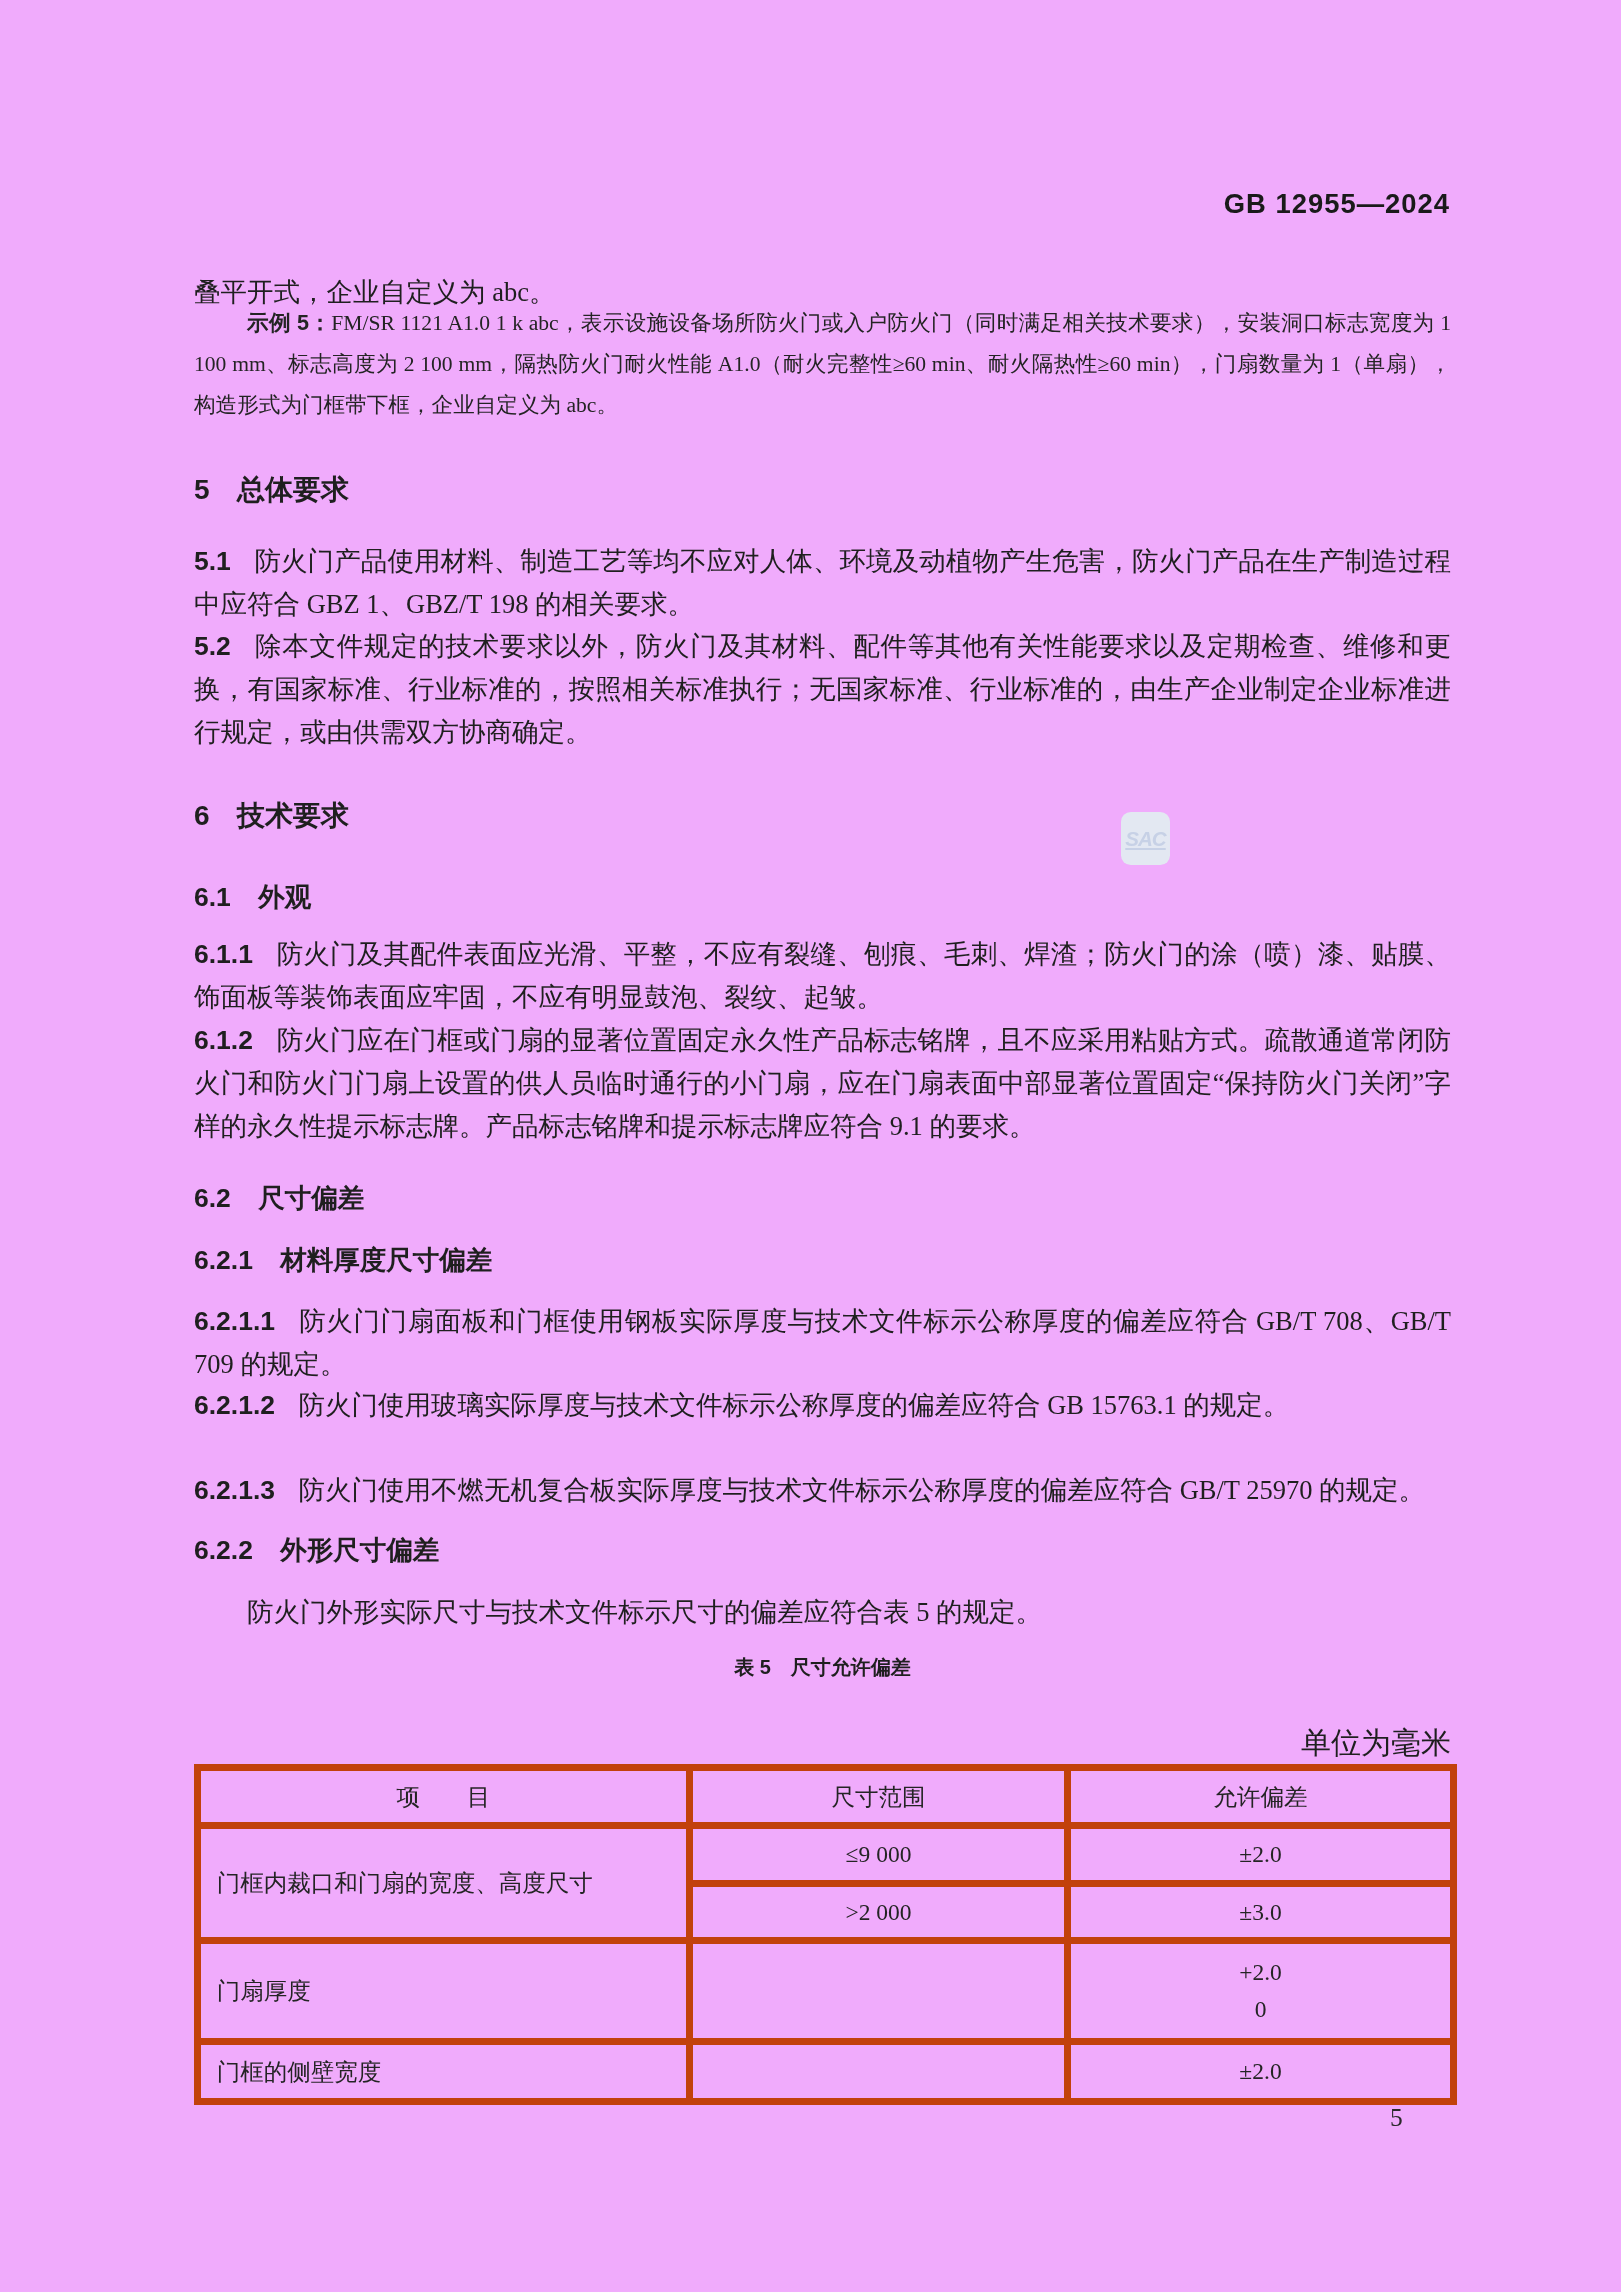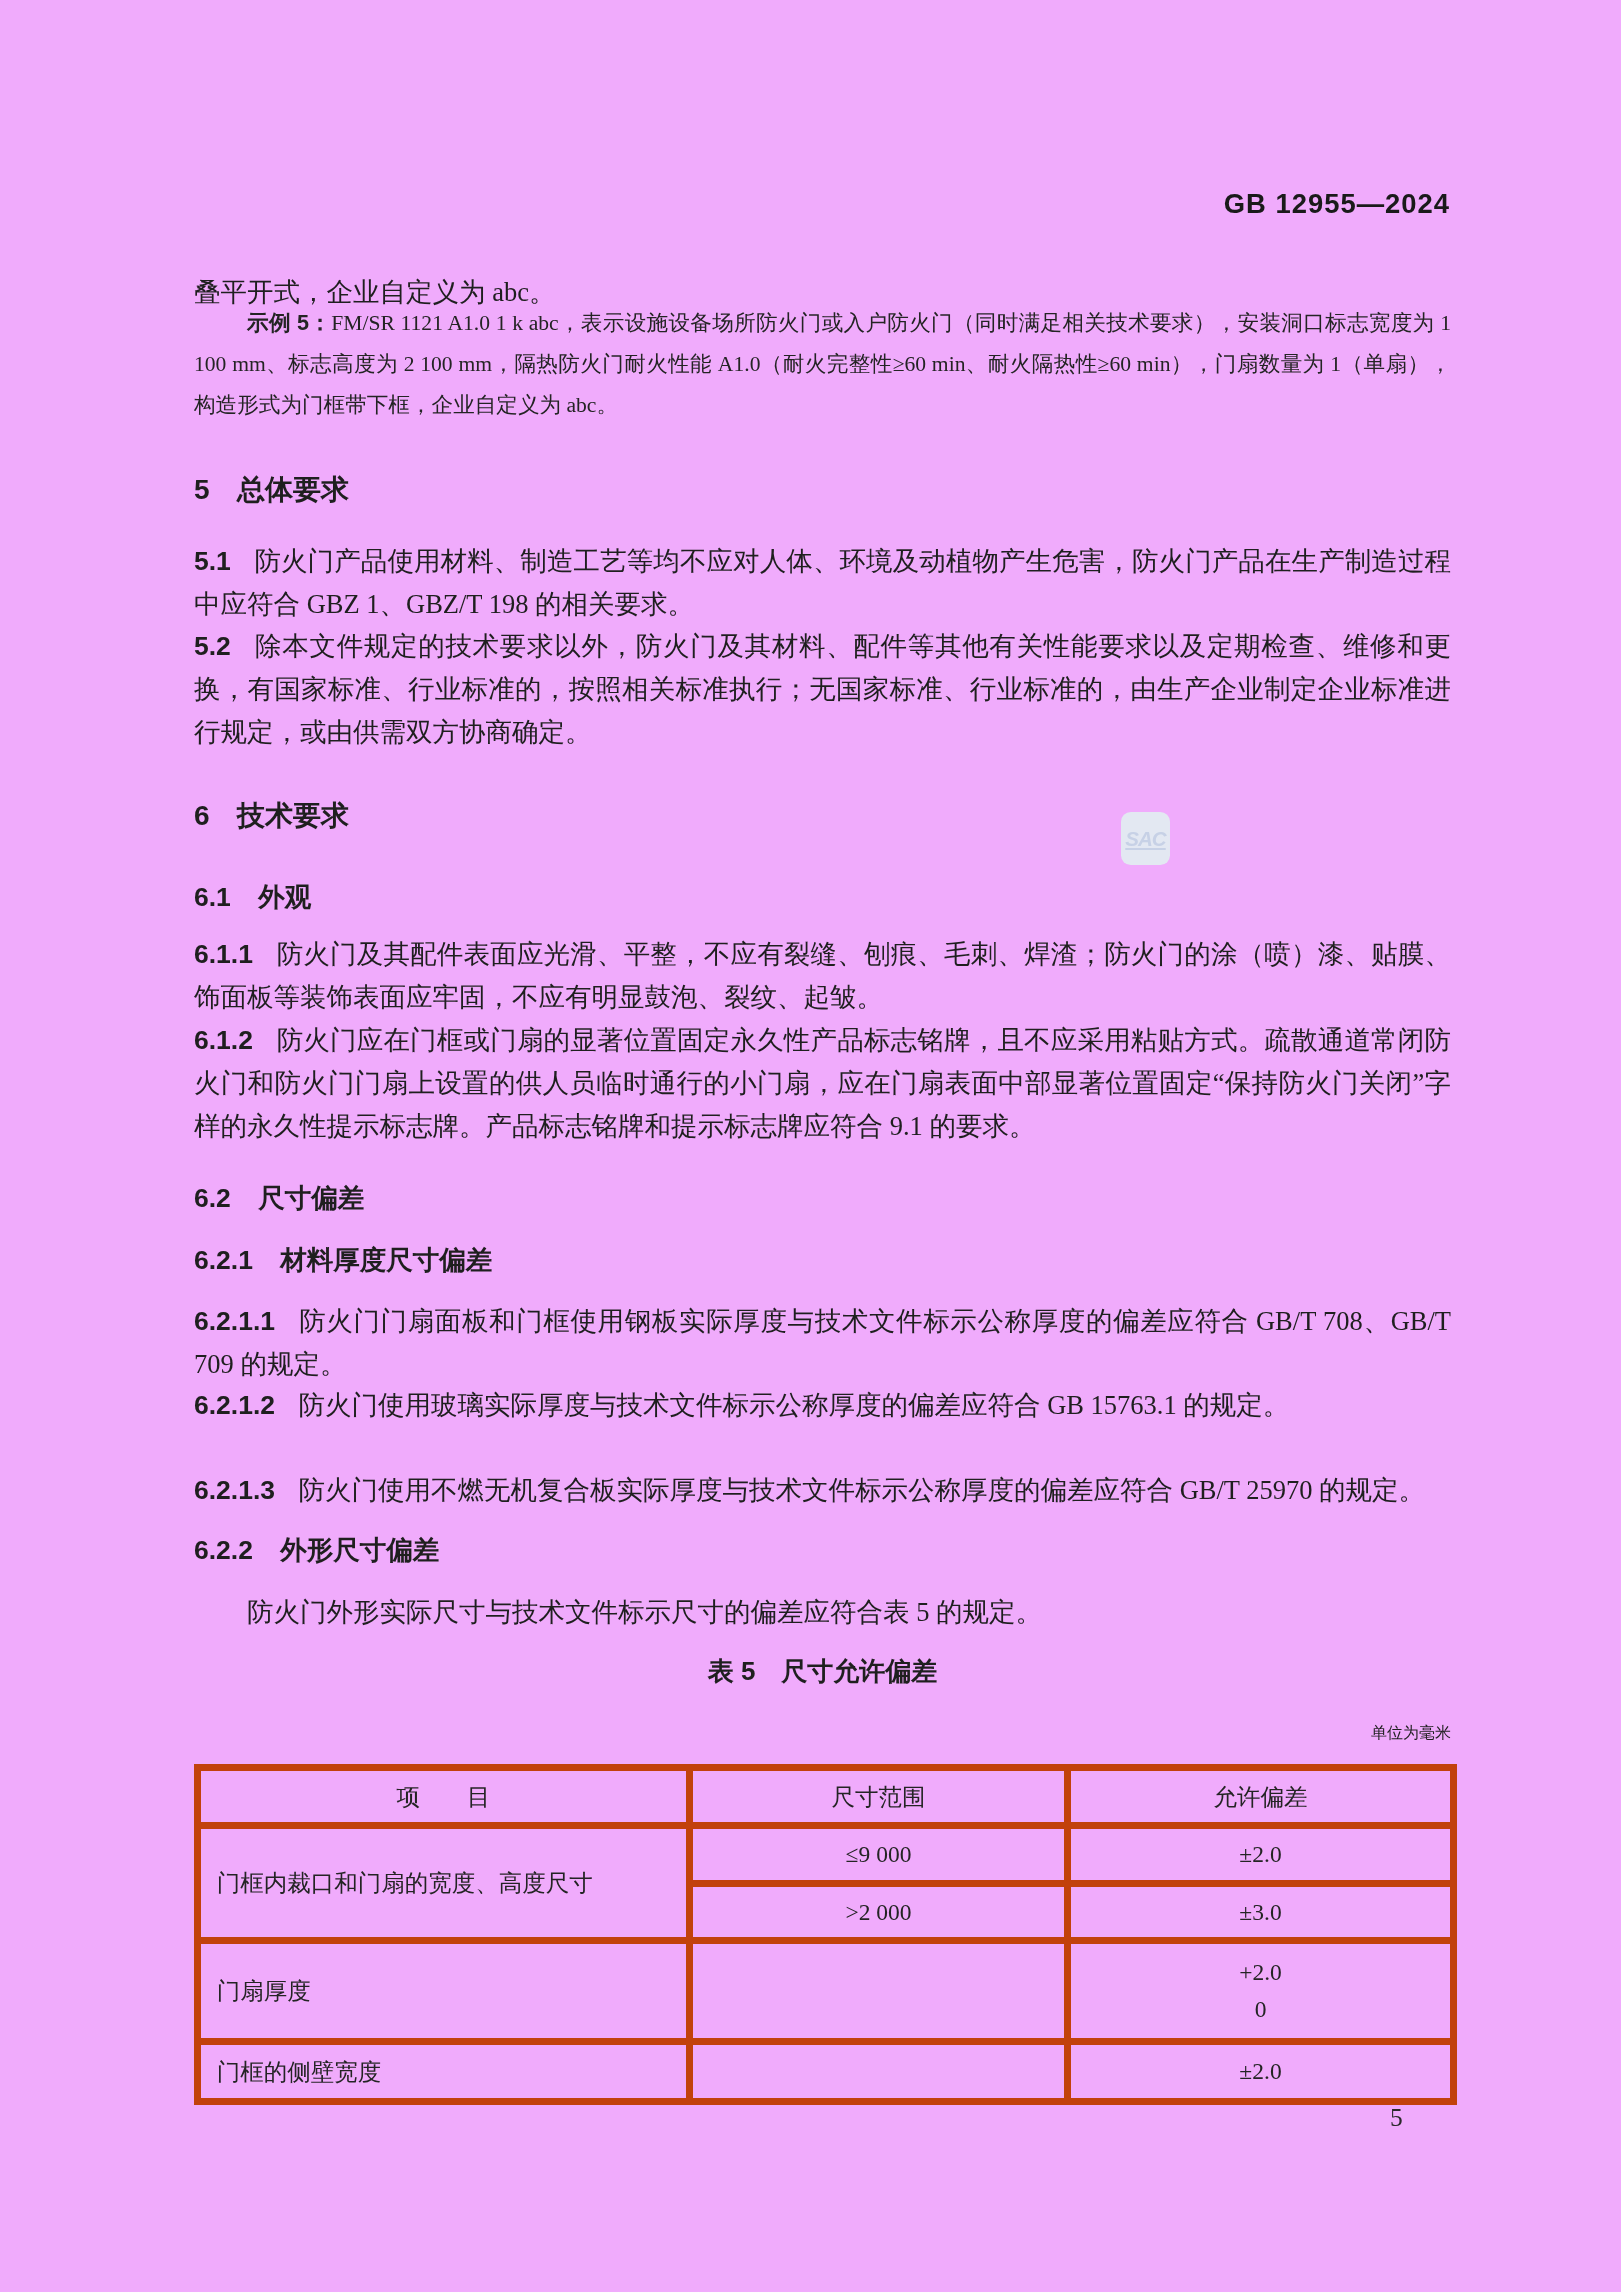--- a/index.html
+++ b/index.html
@@ -20,22 +20,22 @@
   .heading{font-family:"Liberation Sans","DejaVu Sans",sans-serif;font-weight:bold;line-height:39px;}
   .h-major{font-size:28px;}
   .h-minor{font-size:26.5px;}
   .hnum{margin-right:27.4px;}
   .std-code{
     position:absolute;top:188px;right:171px;
     font-family:"Liberation Sans","DejaVu Sans",sans-serif;
     font-weight:bold;font-size:27.4px;letter-spacing:1px;color:#1a1a1a;
   }
   .indent2{text-indent:53px;}
-  .caption{text-align:center;font-family:"Liberation Sans","DejaVu Sans",sans-serif;font-weight:bold;font-size:26px;}
-  .unit-note{text-align:right;font-size:16px;}
+  .caption{text-align:center;font-family:"Liberation Sans","DejaVu Sans",sans-serif;font-weight:bold;font-size:20px;}
+  .unit-note{text-align:right;font-size:30px;}
   .wm{
     position:absolute;left:1121px;top:812px;width:49px;height:53px;
     background:#e3e8f2;border-radius:9.8px;
     display:flex;align-items:center;justify-content:center;
     font-family:"Liberation Sans","DejaVu Sans",sans-serif;
     font-style:italic;font-weight:bold;font-size:20.6px;
     color:#c7d1e6;letter-spacing:-1px;text-decoration:underline;
   }
   table.t5{
     position:absolute;left:194px;top:1764px;width:1257px;

